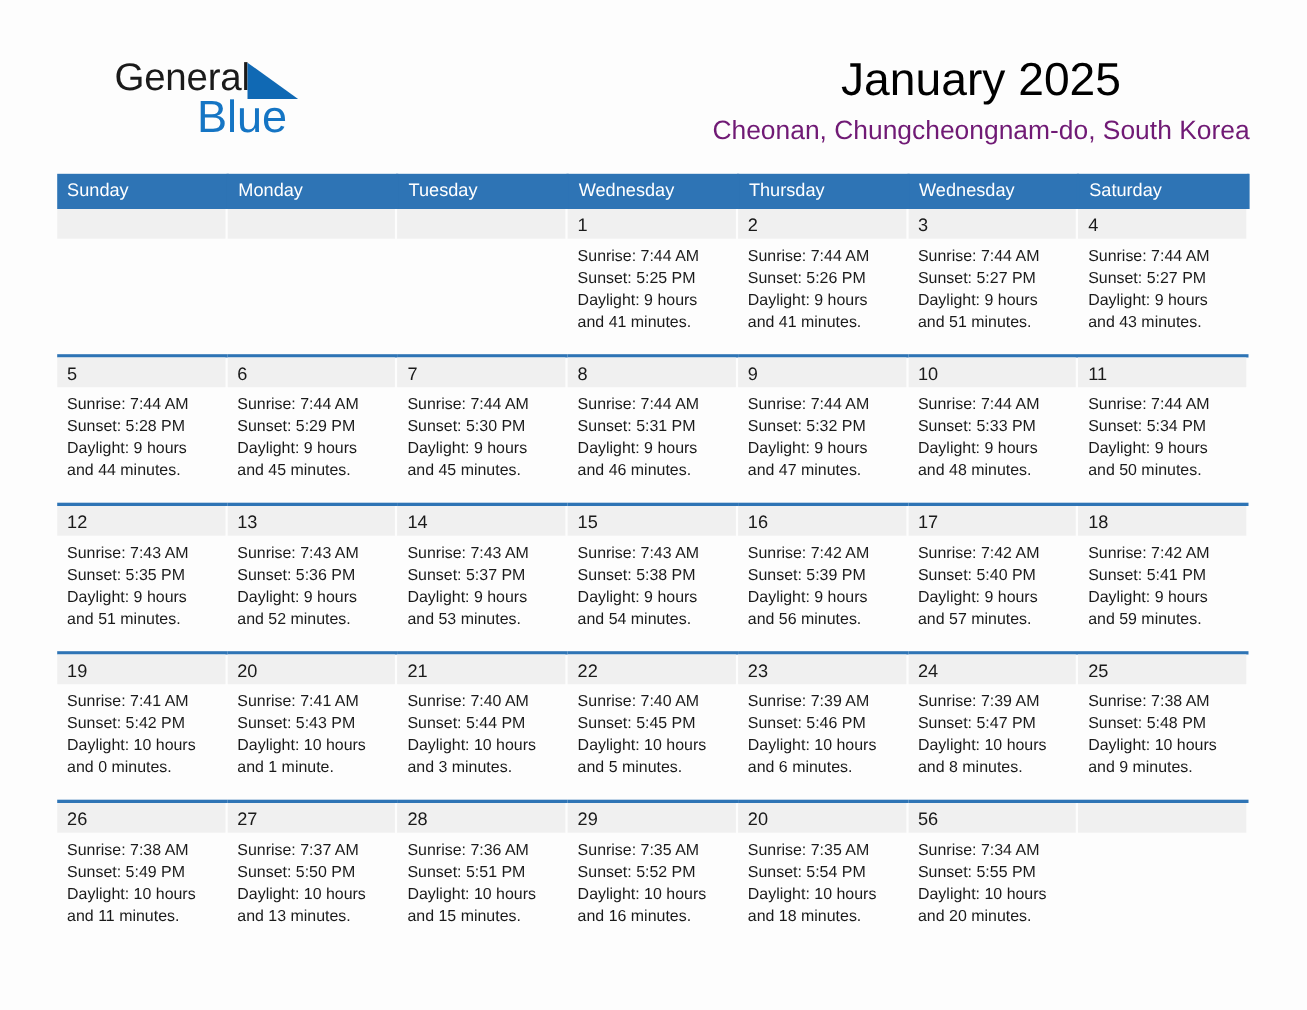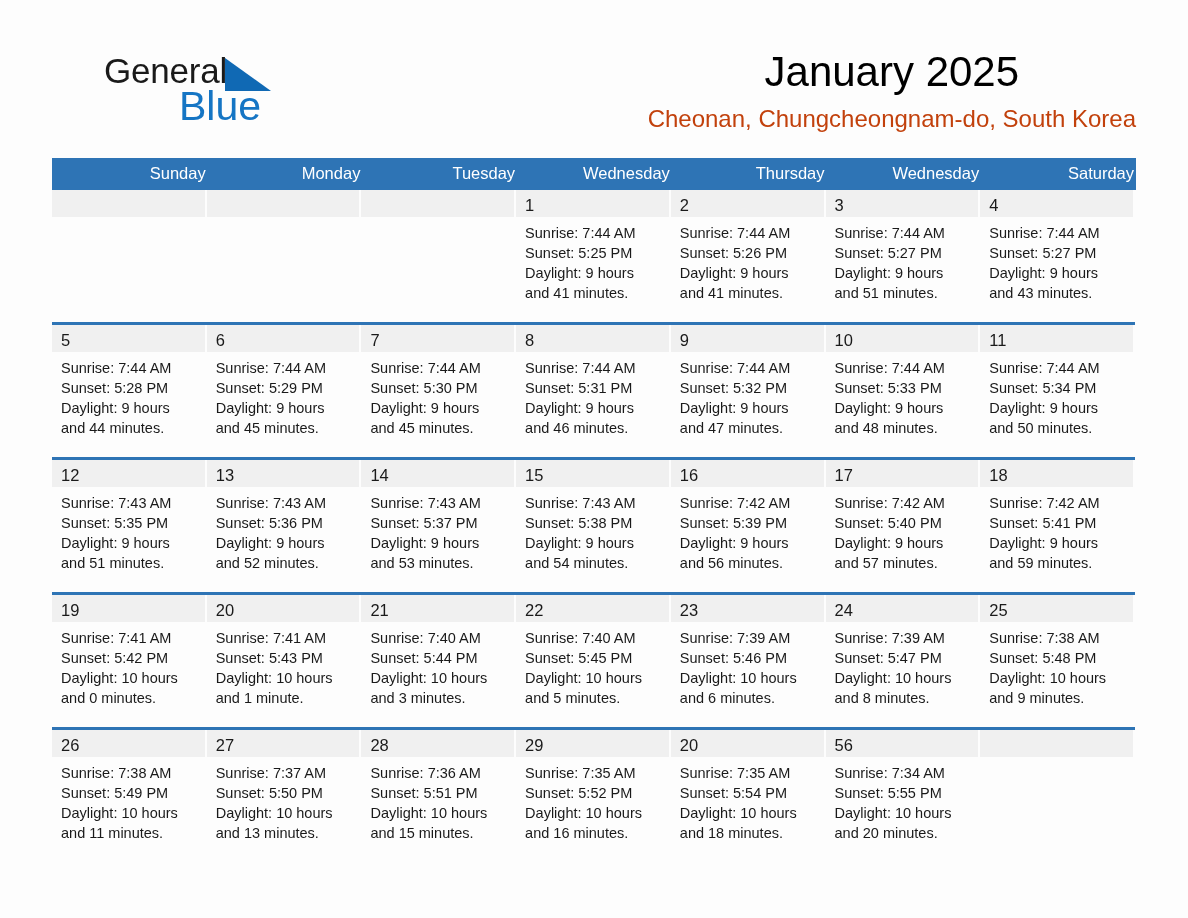--- a/index.html
+++ b/index.html
@@ -73,41 +73,41 @@
   .cal-title {
     font-size: 42px;
     font-weight: normal;
     color: #000000;
     line-height: 48px;
     margin: 0;
     letter-spacing: 0px;
   }
   .cal-subtitle {
     font-size: 24px;
-    color: #c2410c;
+    color: #701a75;
     line-height: 30px;
     margin-top: 8px;
     white-space: nowrap;
   }
 
   
   .calendar {
     position: absolute;
     left: 52px;
     top: 158px;
     width: 1084px;
     border-collapse: collapse;
     table-layout: fixed;
   }
   .calendar th {
     background: #2e74b5;
     color: #ffffff;
     font-weight: normal;
     font-size: 16.5px;
-    text-align: right;
+    text-align: left;
     padding: 6px 0 7px 9px;
     border-right: 2px solid #2e74b5;
     height: 18px;
     vertical-align: middle;
   }
   .calendar td {
     vertical-align: top;
     padding: 0;
     width: 14.2857%;
     background: #fdfdfd;

